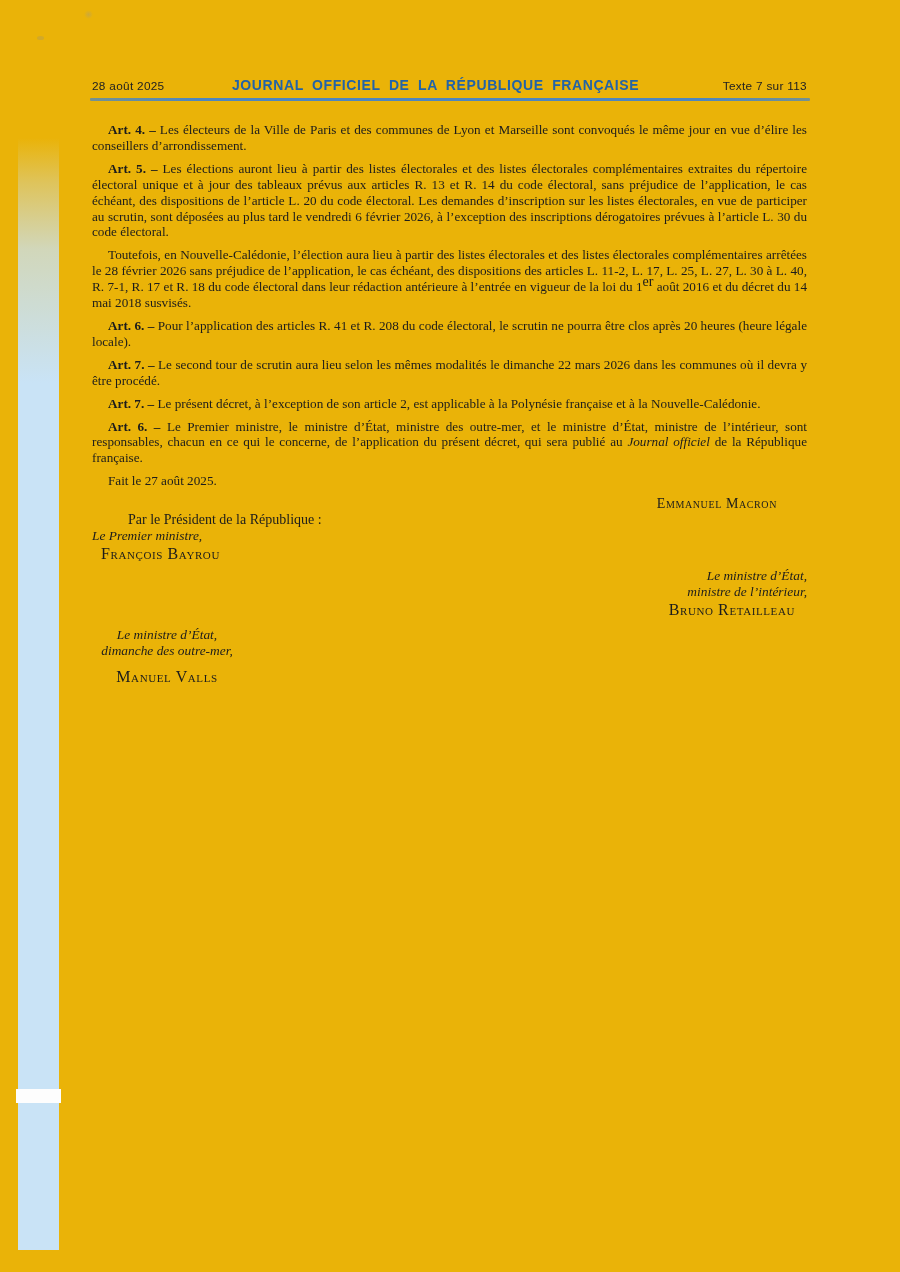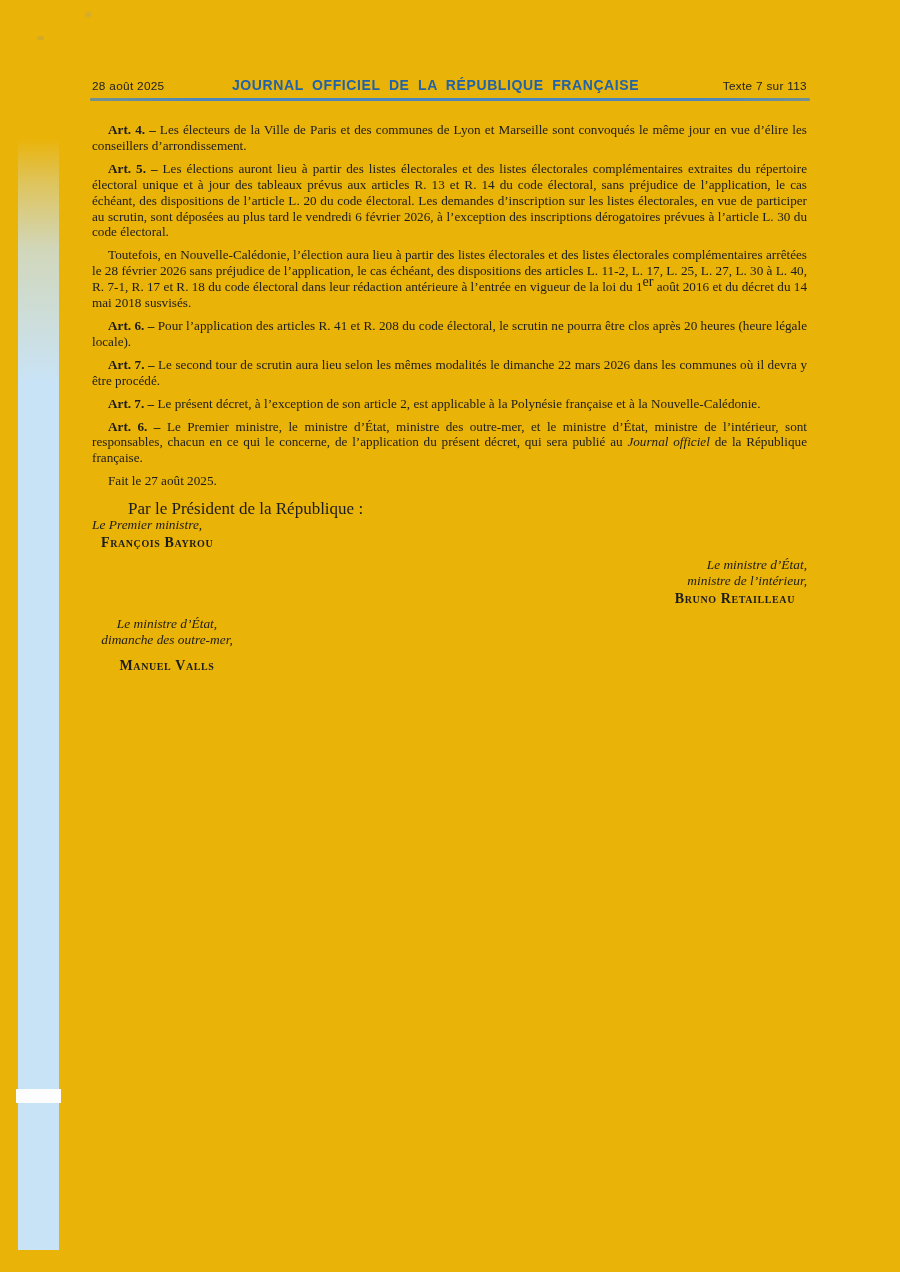--- a/index.html
+++ b/index.html
@@ -102,32 +102,30 @@
   .sig-president {
     margin-top: 4px;
     text-align: right;
     padding-right: 30px;
     font-variant: small-caps;
     font-size: 14px;
     letter-spacing: 0.6px;
     text-indent: 0;
   }
   .sig-par {
-    margin-top: 12px;
     margin-left: 36px;
-    font-size: 17px;
+    font-size: 14px;
     font-family: Liberation Serif, serif;
   }
   .sig-block { font-size: 13.4px; line-height: 16px; }
   .sig-block .title-line { font-style: italic; }
   .sig-name {
     font-variant: small-caps;
-    font-size: 14px;
+    font-size: 16px;
     letter-spacing: 0.6px;
-    font-weight: bold;
   }
   .sig-pm { margin-top: 0; }
   .sig-pm .sig-name { display: block; margin-left: 9px; margin-top: 2px; }
   .sig-interieur {
     width: 158px;
     margin-left: auto;
     margin-top: 6px;
     text-align: right;
   }
   .sig-interieur .sig-name { display: block; padding-right: 12px; margin-top: 2px; }
@@ -167,20 +165,21 @@
     <p><span class="art-label">Art. 6. – </span><span>Pour l’application des articles R. 41 et R. 208 du code électoral, le scrutin ne pourra être clos après 20 heures (heure légale locale).</span></p>
 
     <p><span class="art-label">Art. 7. – </span><span>Le second tour de scrutin aura lieu selon les mêmes modalités le dimanche 22 mars 2026 dans les communes où il devra y être procédé.</span></p>
 
     <p><span class="art-label">Art. 7. – </span><span>Le présent décret, à l’exception de son article 2, est applicable à la Polynésie française et à la Nouvelle-Calédonie.</span></p>
 
     <p><span class="art-label">Art. 6. – </span><span>Le Premier ministre, le ministre d’État, ministre des outre-mer, et le ministre d’État, ministre de l’intérieur, sont responsables, chacun en ce qui le concerne, de l’application du présent décret, qui sera publié au </span><span class="ital">Journal officiel</span><span> de la République française.</span></p>
 
     <p>Fait le 27 août 2025.</p>
 
+    <div class="sig-president">Emmanuel Macron</div>
 
     <div class="sig-par">Par le Président de la République :</div>
 
     <div class="sig-block sig-pm">
       <span class="title-line">Le Premier ministre,</span>
       <span class="sig-name">François Bayrou</span>
     </div>
 
     <div class="sig-block sig-interieur">
       <div class="title-line">Le ministre d’État,</div>

